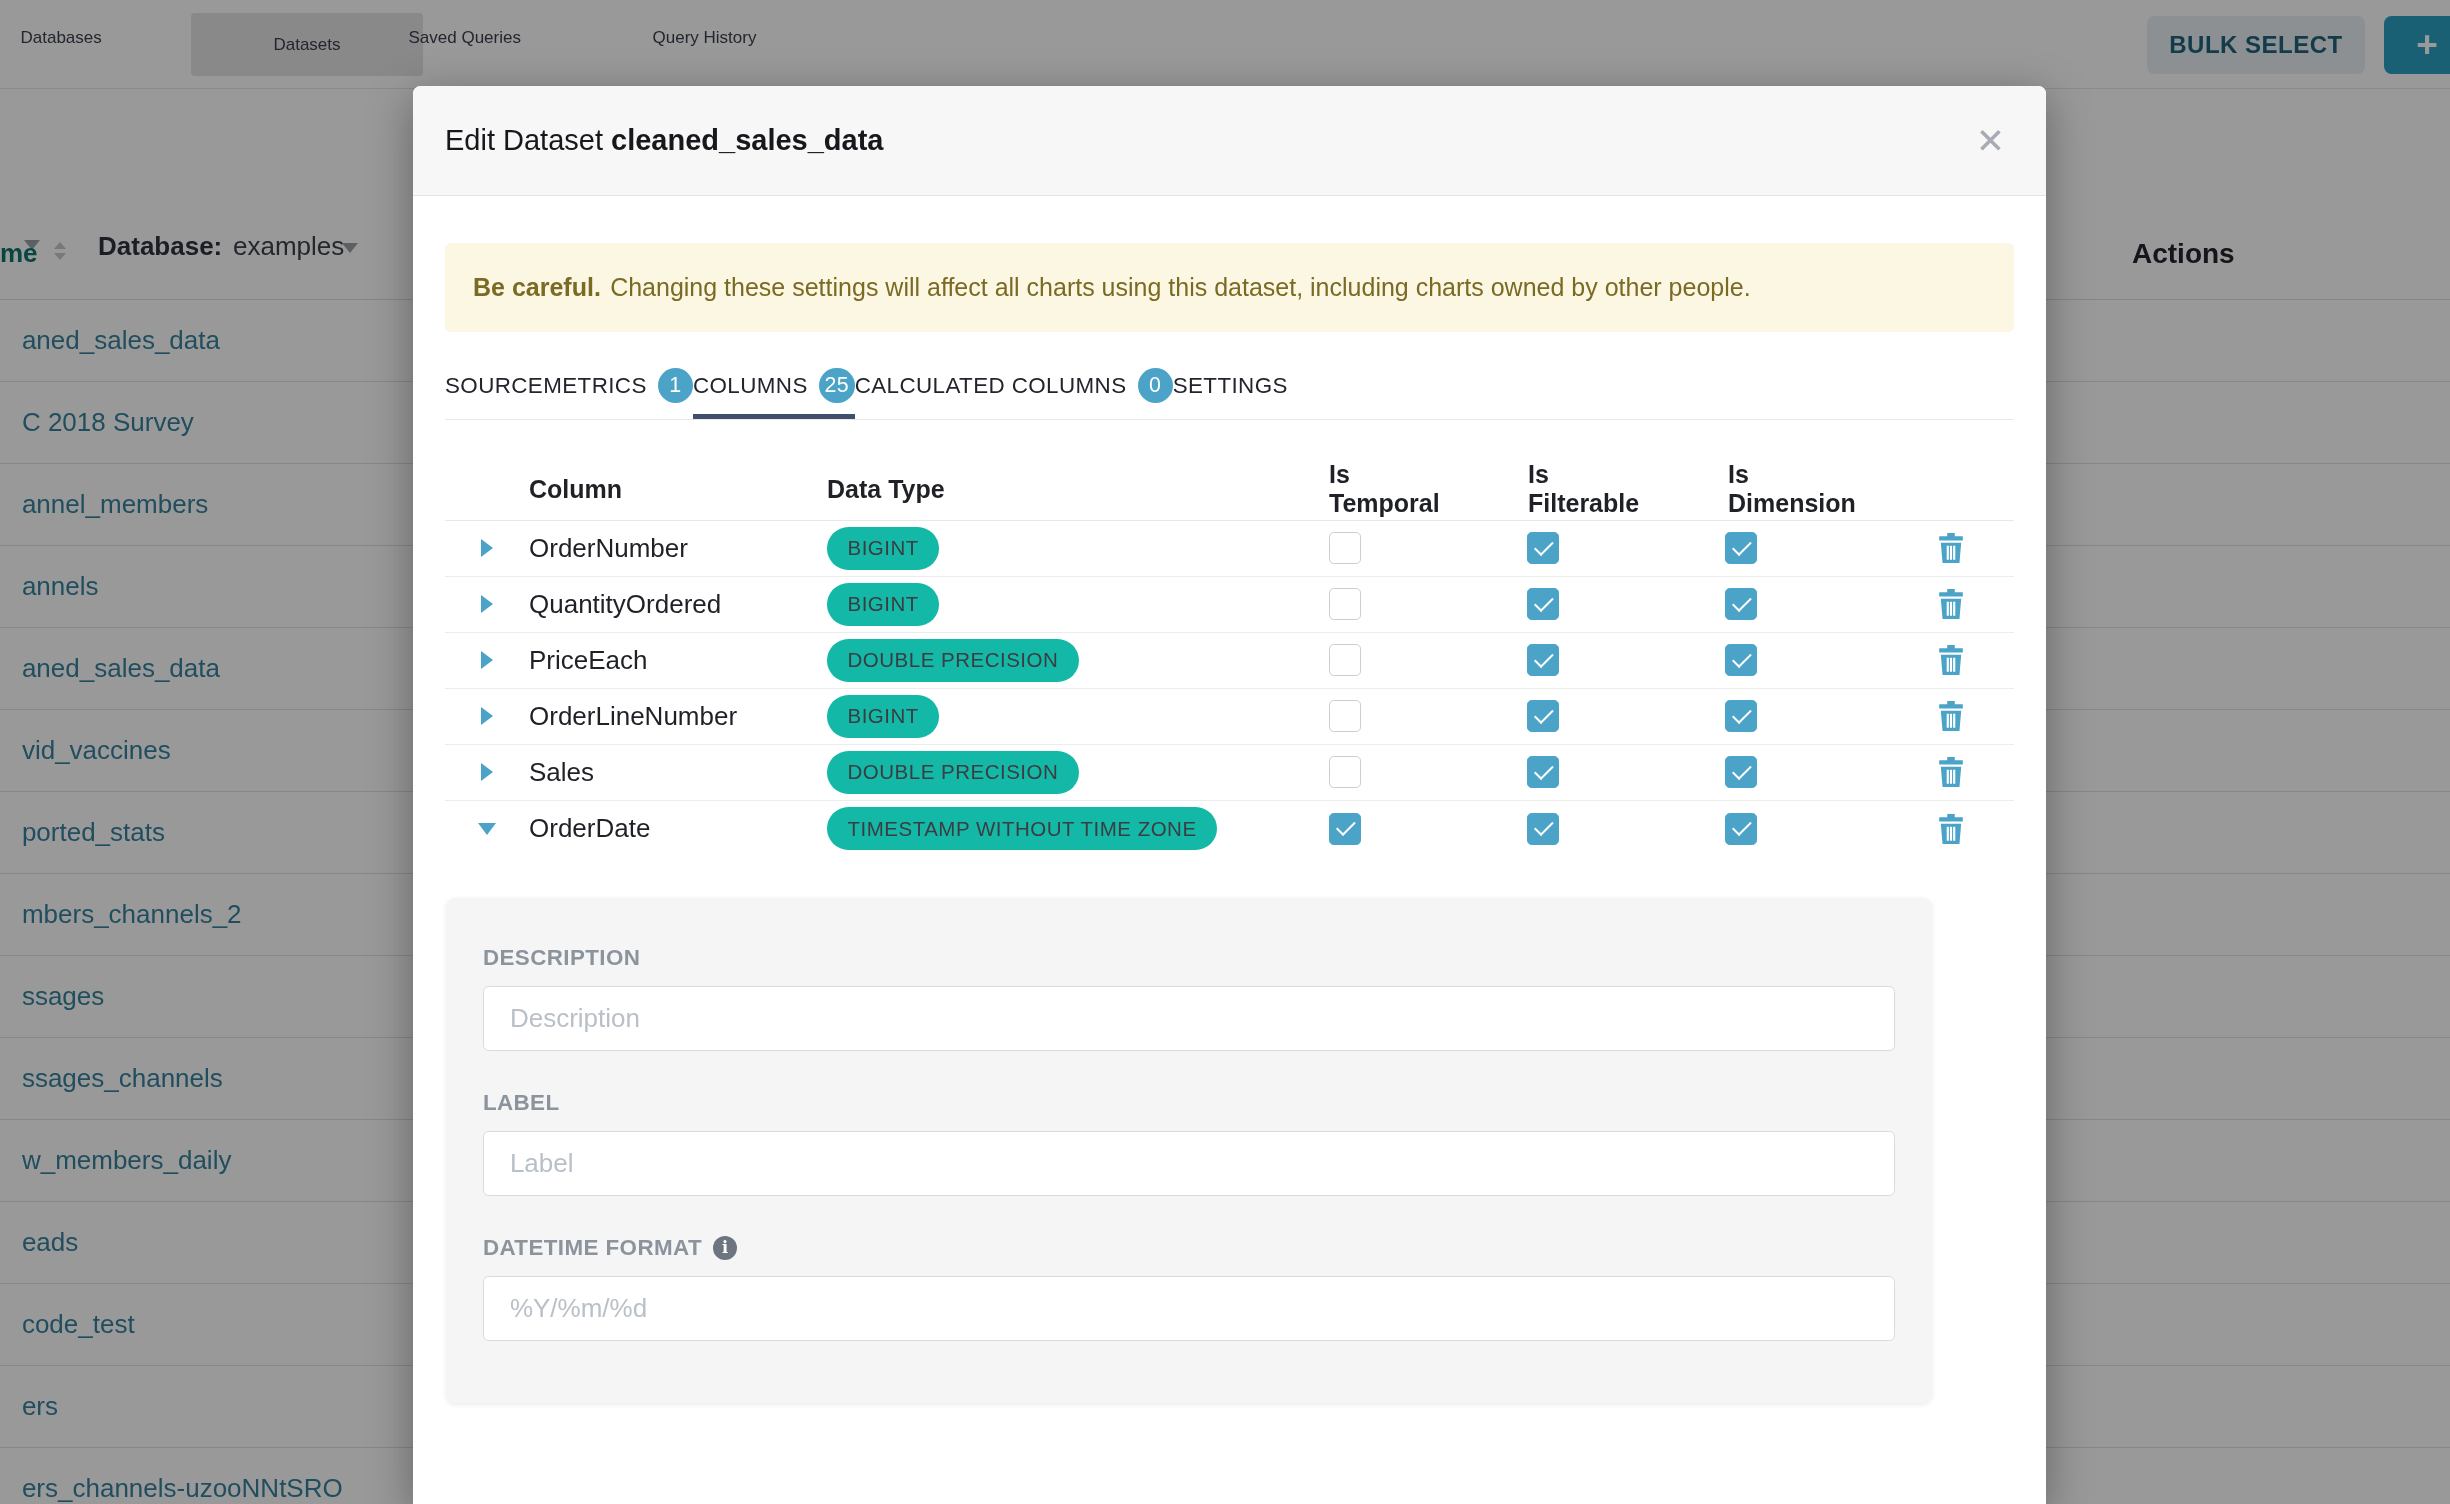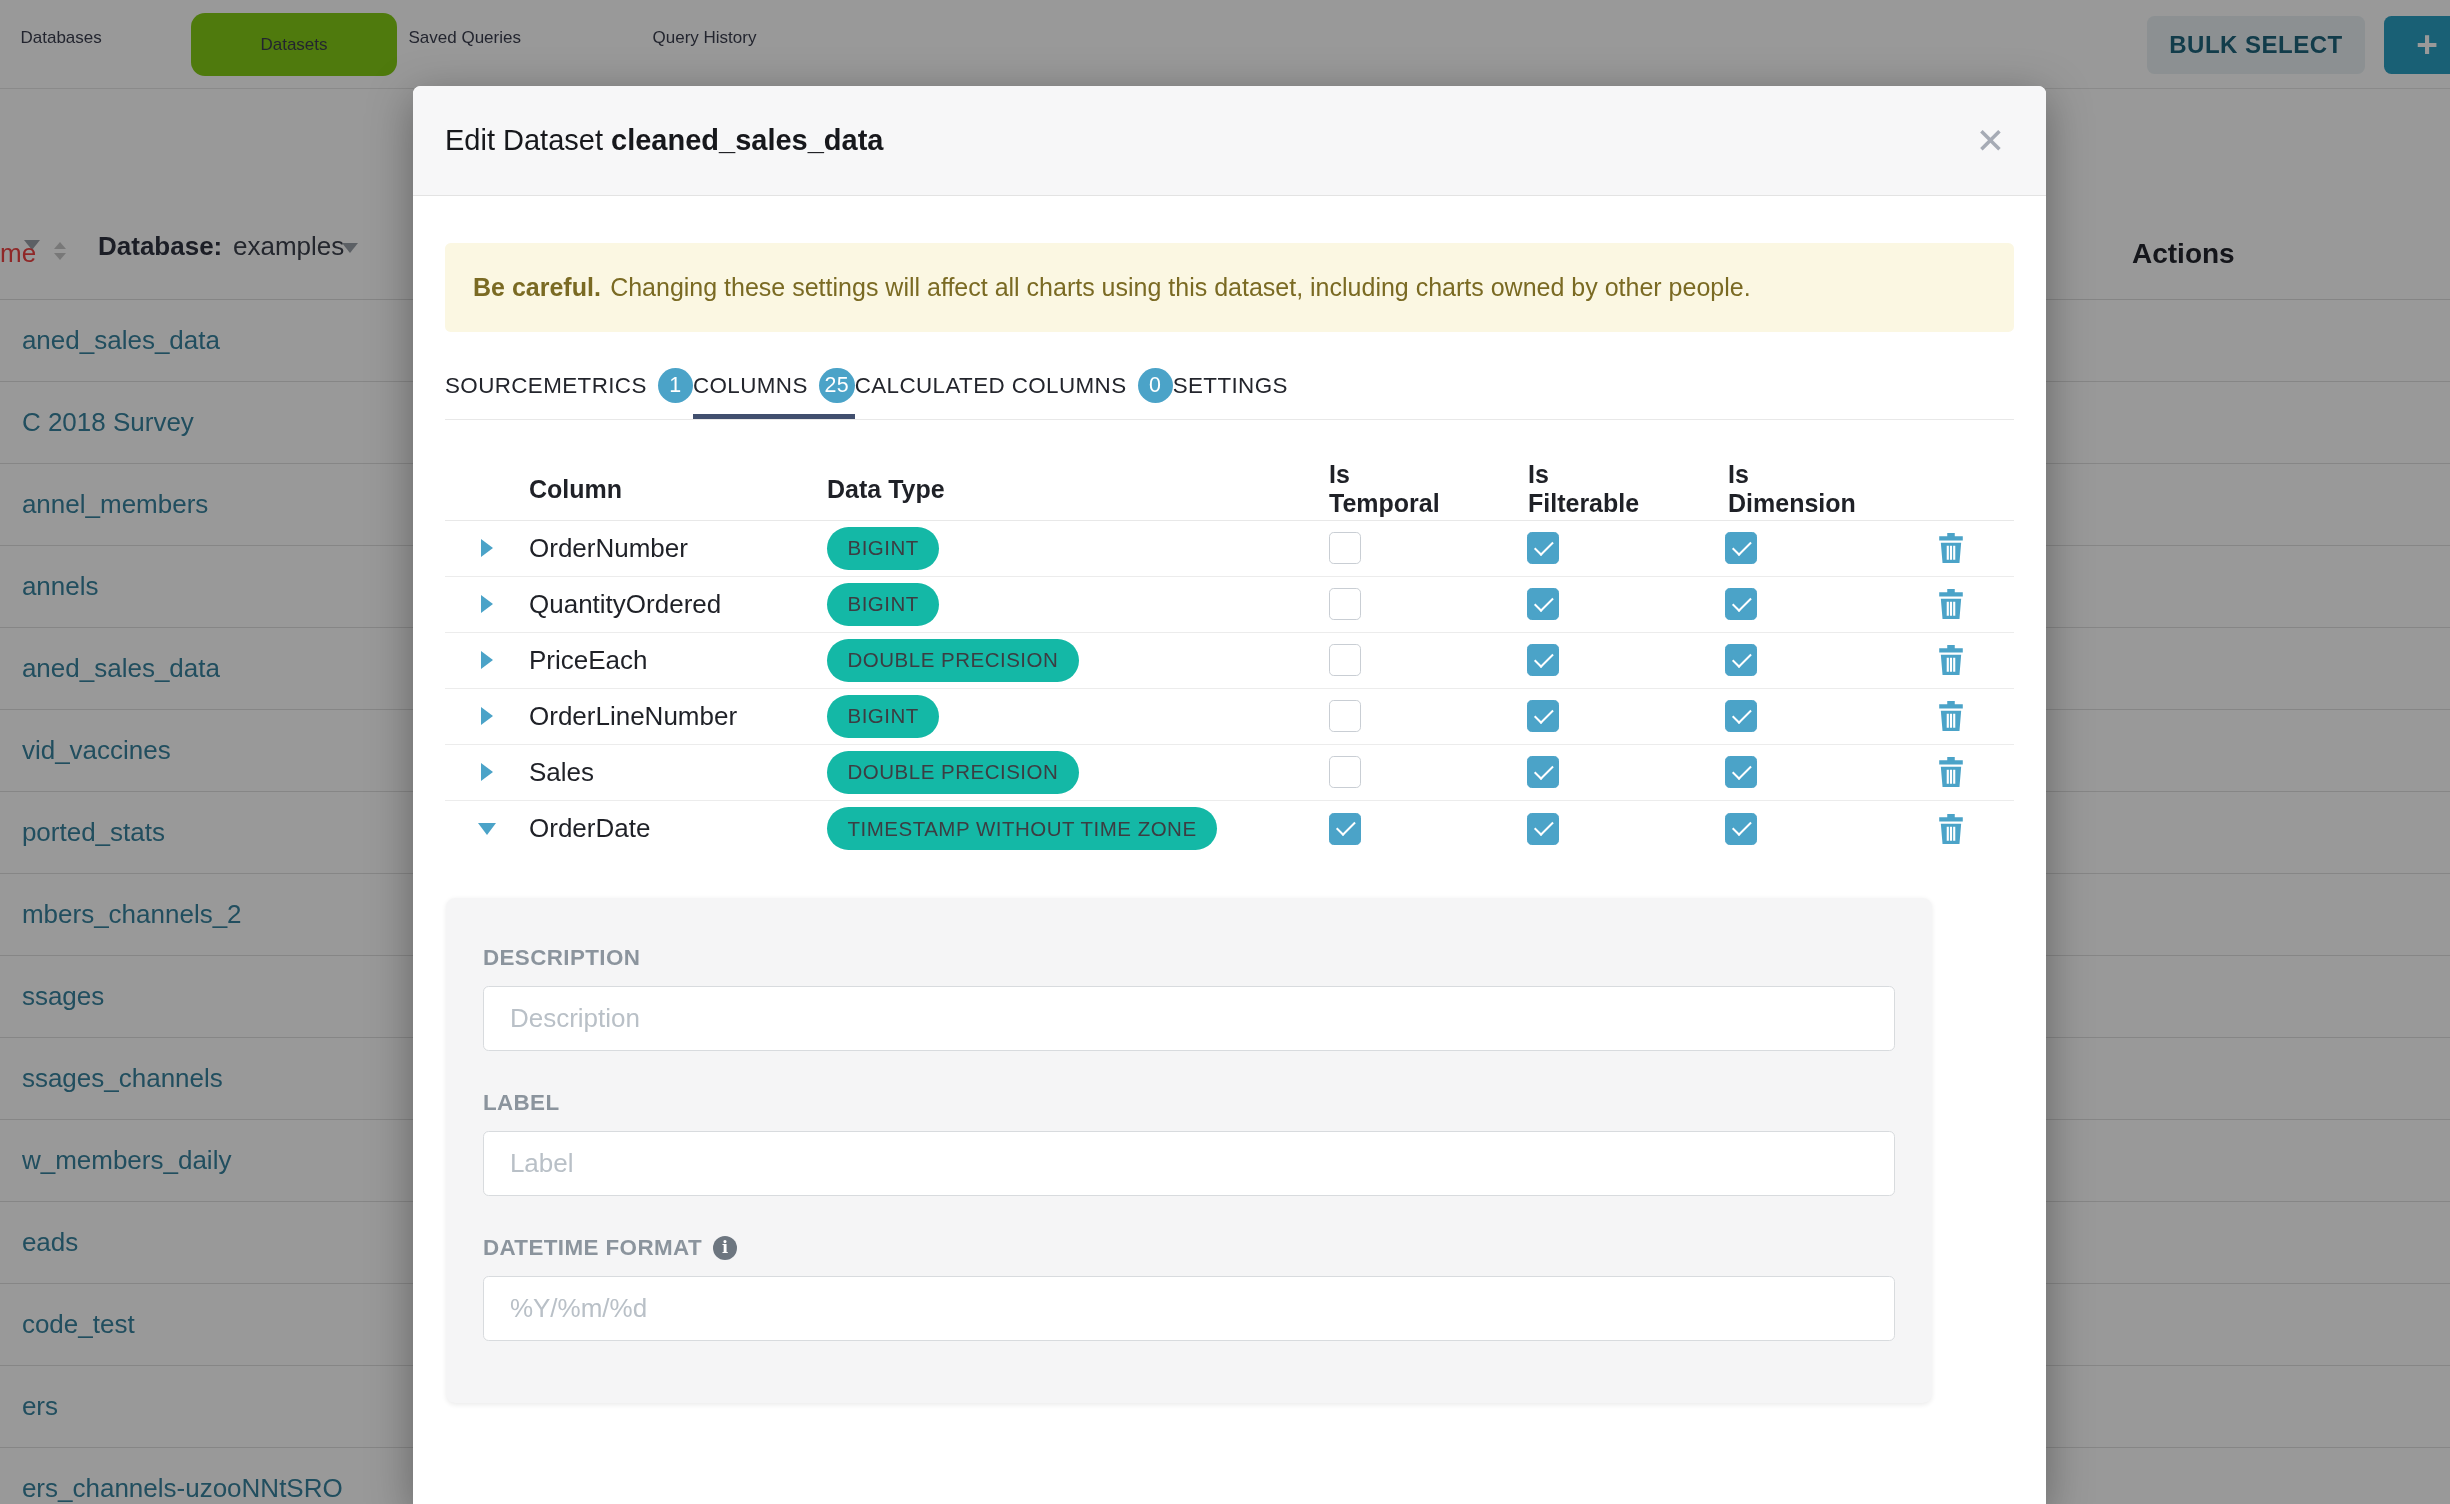--- a/index.html
+++ b/index.html
@@ -9,42 +9,42 @@
   
   .backdrop { position:absolute; inset:0; background:#fff; }
 
   .topnav { position:absolute; top:0; left:0; width:100%; height:89px; background:#fff;
             border-bottom:0.9px solid #e6e6e6; display:flex; align-items:center; }
   .nav-item { font-size:17px; color:#3b3f4f; padding:0 7.5px; position:absolute; top:28px; cursor:pointer; }
   .nav-item.n0 { left:13px; }
   .nav-item.n1 { left:224px; }
   .nav-item.n2 { left:401px; }
   .nav-item.n3 { left:645px; }
-  .nav-pill { position:absolute; left:191px; top:13px; width:206px; height:63px; background:#84cc16;
-              border-radius:14px; }
+  .nav-pill { position:absolute; left:191px; top:13px; width:232px; height:63px; background:#e5e5e5;
+              border-radius:4px; }
   .nav-item.n1 { left:0; top:0; position:relative; }
   .nav-pill { display:flex; align-items:center; justify-content:center; }
 
   .bulk-btn { position:absolute; left:2147px; top:16px; width:218px; height:58px; background:#e9f1f4;
               border:none; border-radius:7.5px; color:#1f647c; font-size:24px; font-weight:bold;
               letter-spacing:0.5px; font-family:"Liberation Sans",sans-serif; cursor:pointer; }
   .add-btn { position:absolute; left:2384px; top:16px; width:86px; height:58px; background:#2ba0c4;
              border:none; border-radius:7.5px; color:#fff; font-size:37px; font-weight:bold; cursor:pointer;
              display:flex; align-items:center; justify-content:center; }
 
   .toolbar { position:absolute; top:89px; left:0; width:100%; height:126px; background:#fff; }
   .chev-down { display:inline-block; width:0; height:0; border-left:8.4px solid transparent;
                border-right:8.4px solid transparent; border-top:10.3px solid #9aa0a8; }
   .toolbar .lone-chev { position:absolute; left:24px; top:151px; }
   .db-label { position:absolute; left:98px; top:142px; font-size:26px; font-weight:bold; color:#2f3340; }
   .db-value { position:absolute; left:233px; top:142px; font-size:26px; color:#3c414d; cursor:pointer; }
   .db-caret { position:absolute; left:342px; top:154px; }
 
   .bg-tablehead { position:absolute; top:214px; left:0; width:100%; height:86px; border-bottom:0.9px solid #dedede; }
-  .bg-name-h { position:absolute; left:0; top:24px; font-size:26px; font-weight:normal; color:#ef4444; }
+  .bg-name-h { position:absolute; left:0; top:24px; font-size:26px; font-weight:bold; color:#0f766e; }
   .sort-icon { position:absolute; left:54px; top:28px; display:inline-flex; flex-direction:column; gap:3.7px; }
   .sort-icon i { width:0; height:0; border-left:6.5px solid transparent; border-right:6.5px solid transparent; }
   .sort-icon .up { border-bottom:7.5px solid #c9c9c9; }
   .sort-icon .dn { border-top:7.5px solid #c9c9c9; }
   .bg-actions-h { position:absolute; left:2132px; top:24px; font-size:28px; font-weight:bold; color:#23262e;text-align:right; }
 
   .bg-rows { position:absolute; top:300px; left:0; width:100%; }
   .bgrow { height:82px; border-bottom:0.9px solid #e0e0e0; display:flex; align-items:center; }
   .bgrow a { font-size:26px; color:#38839e; text-decoration:none; padding-left:1.9px; white-space:nowrap;margin-left:20px; }
 

